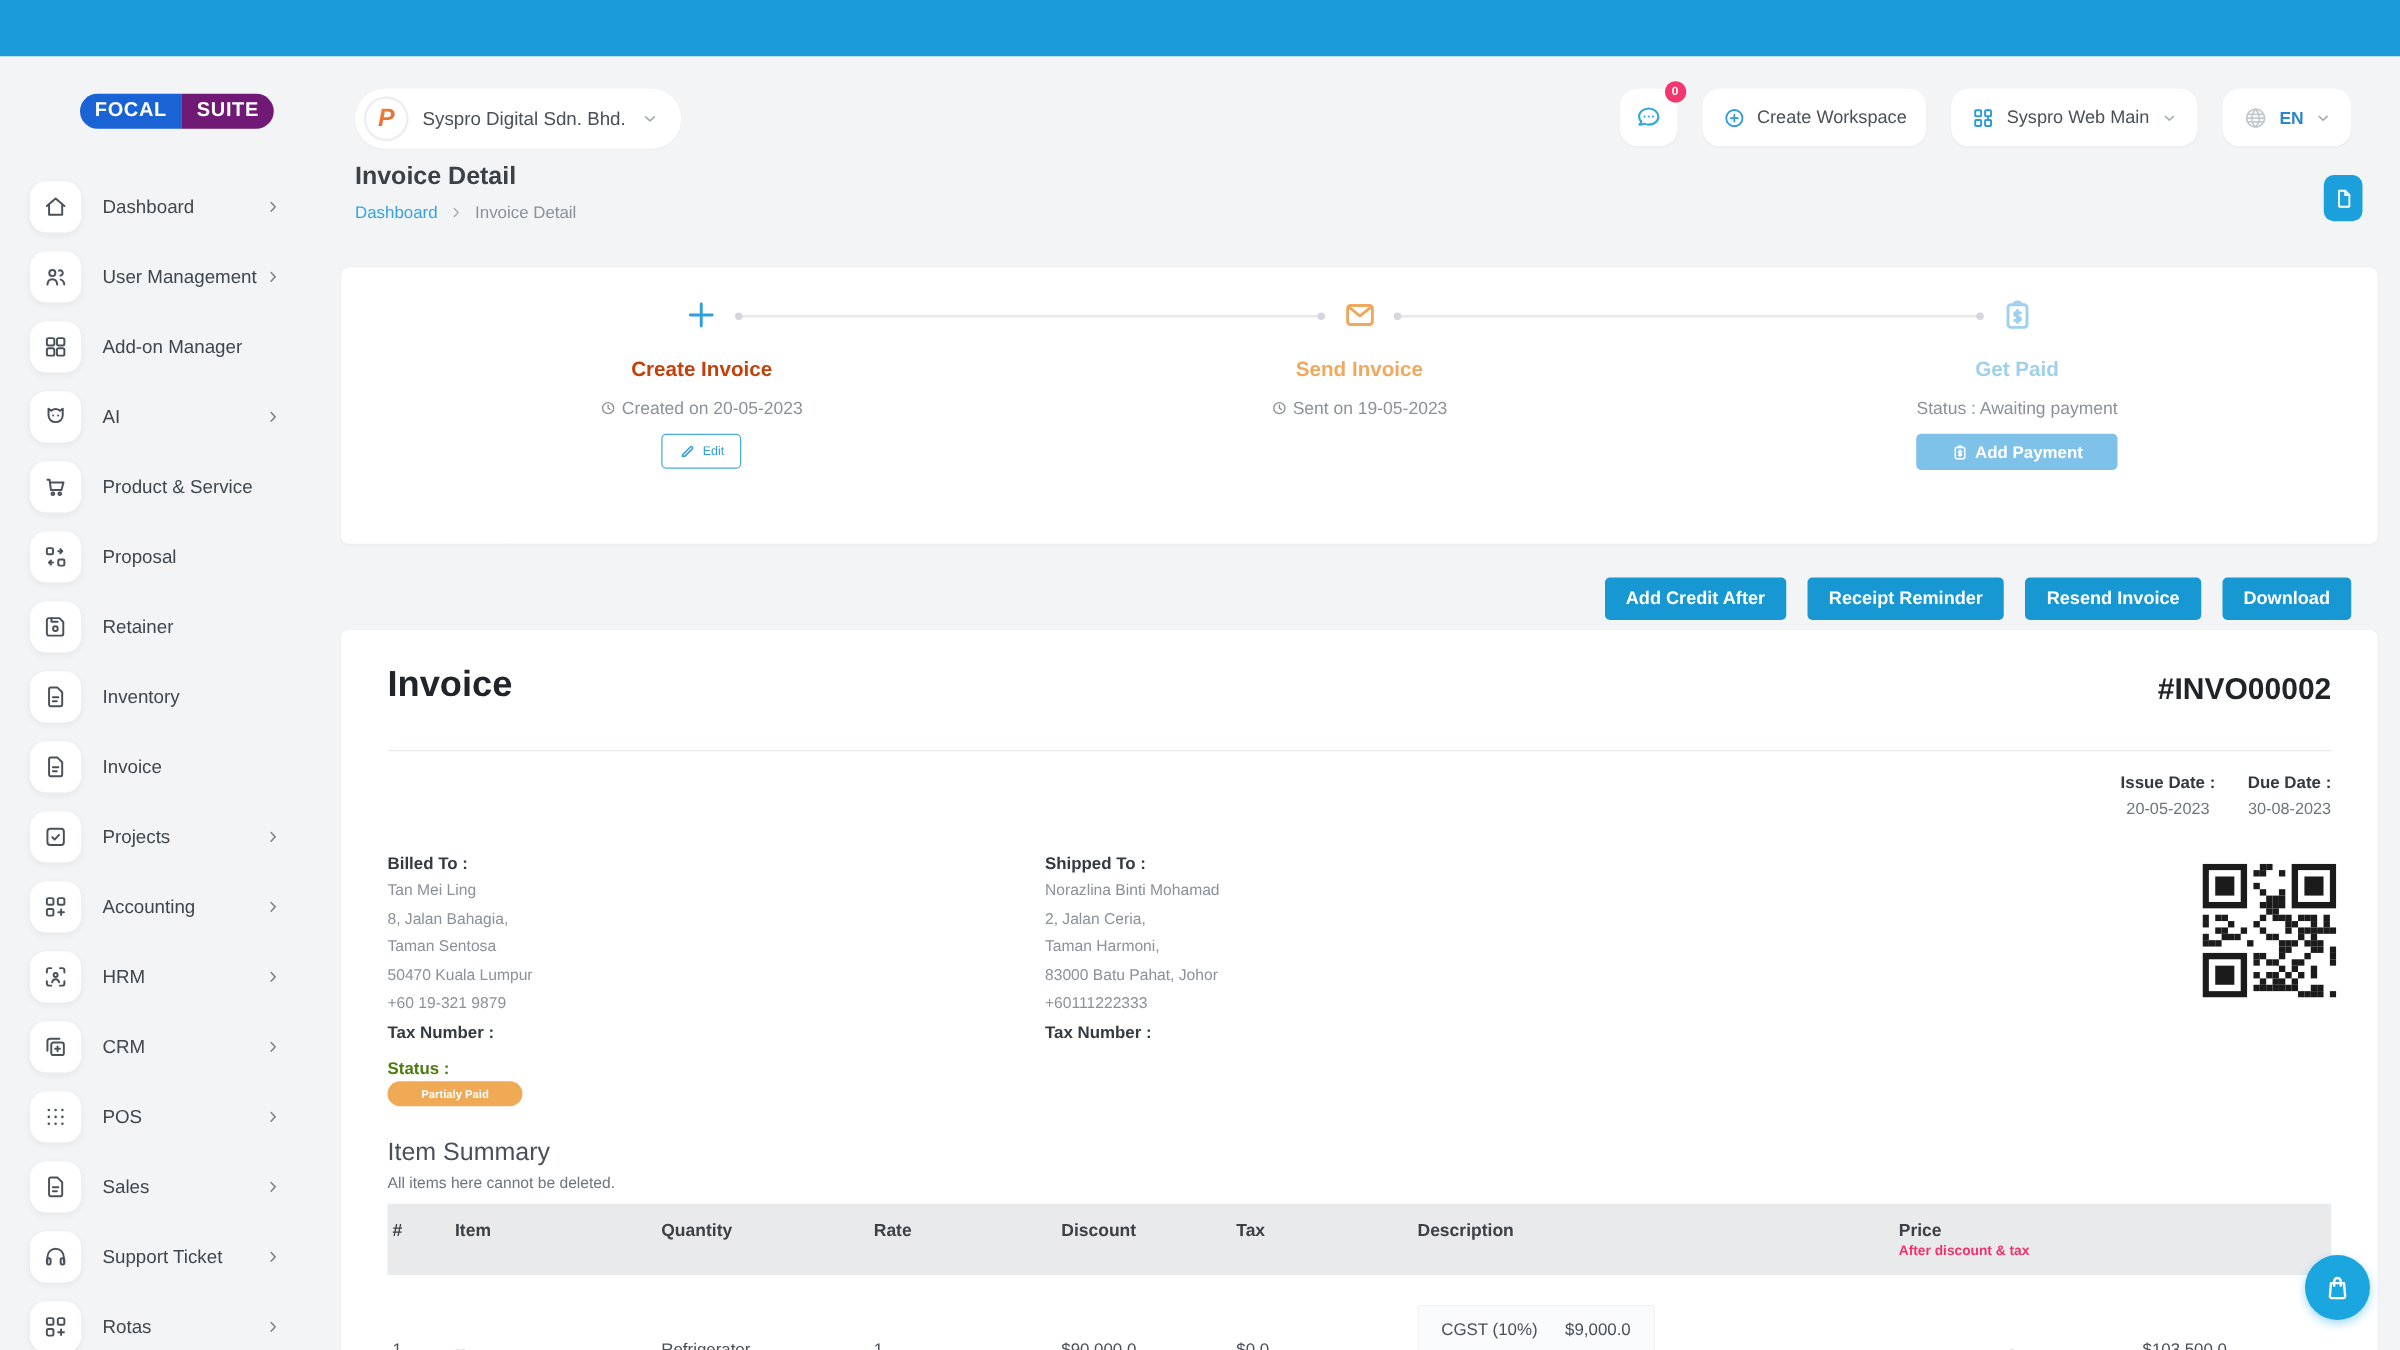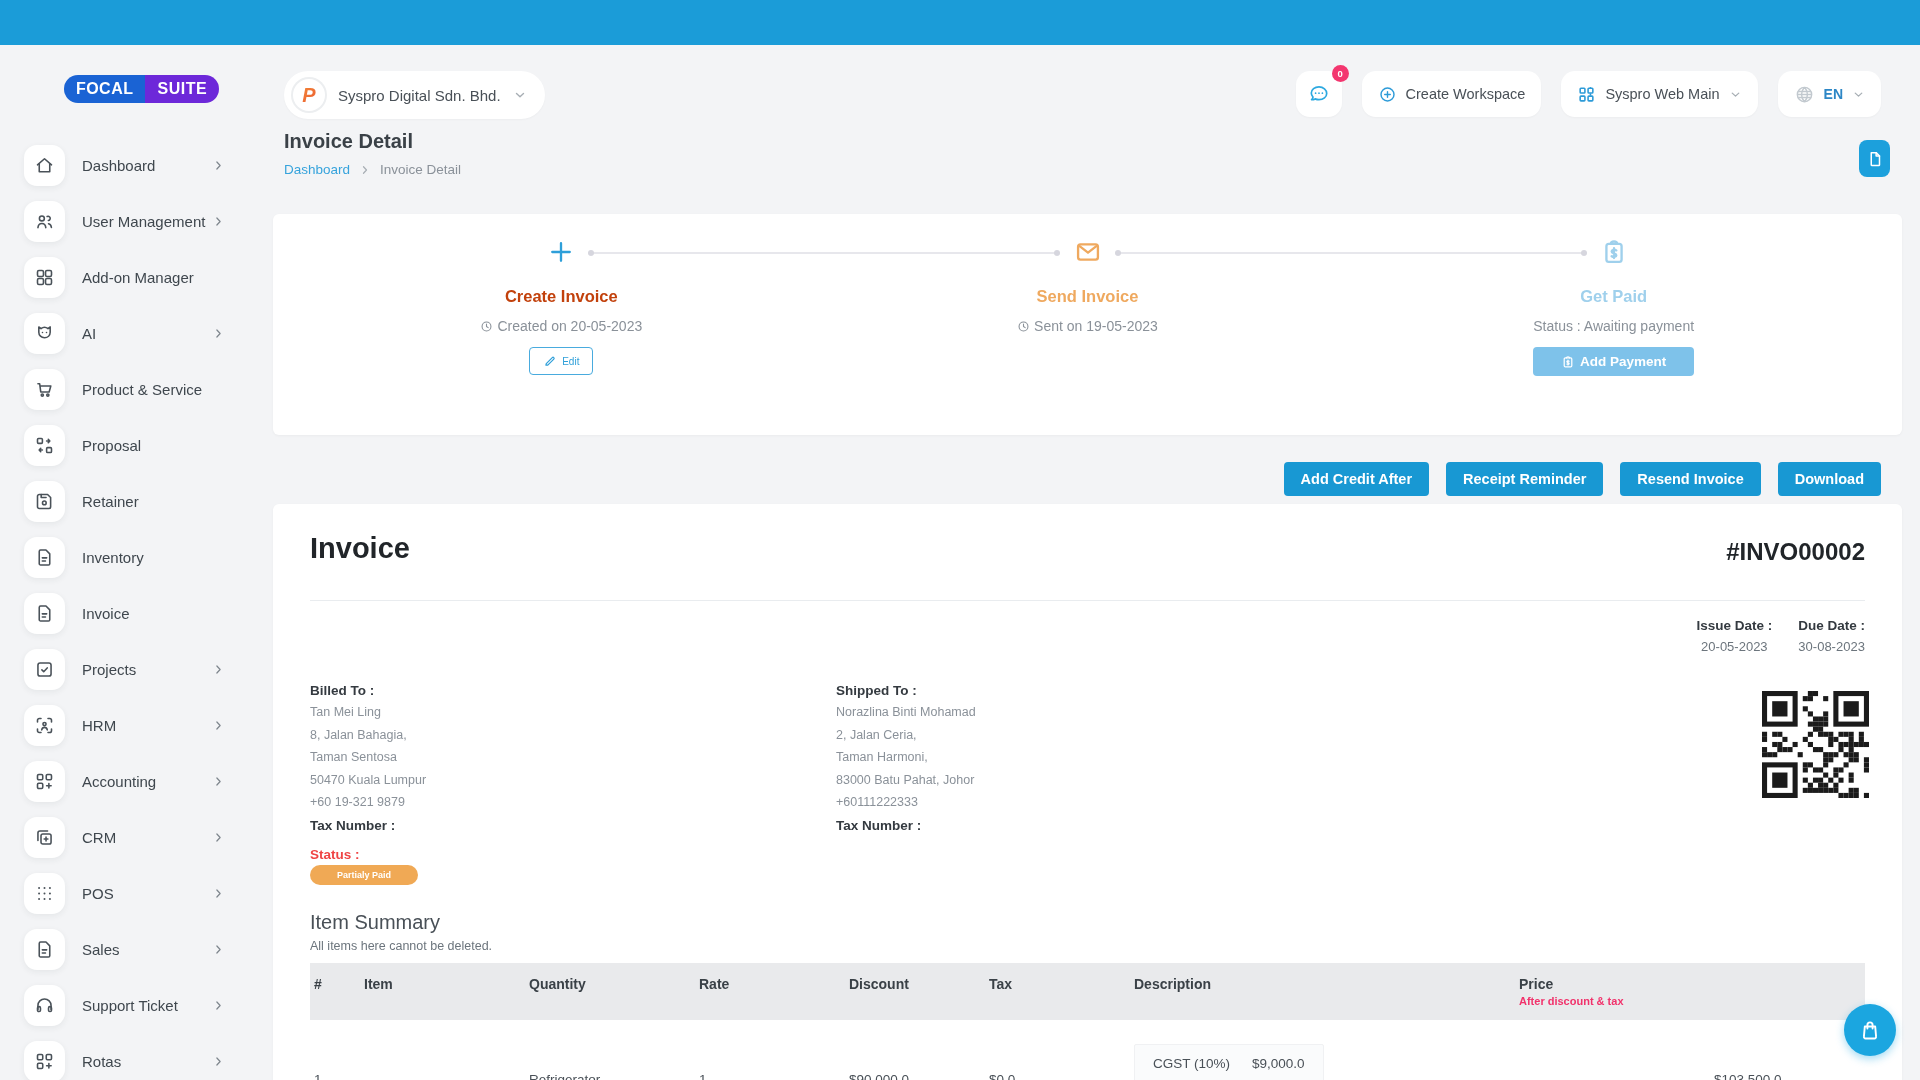--- a/index.html
+++ b/index.html
@@ -6,21 +6,21 @@
   html,body { width:1920px; height:1080px; overflow:hidden; }
   body { font-family:"Liberation Sans","DejaVu Sans",sans-serif; background:#f3f4f6; color:#343a40; position:relative; }
 
   .topbar { position:absolute; left:0; top:0; width:1920px; height:45px; background:#1b9cd8; }
 
   
   .sidebar { position:absolute; left:0; top:45px; width:283px; bottom:0; }
   .logo { display:flex; justify-content:center; margin-top:30px; }
   .logo span { font-weight:800; font-size:16px; letter-spacing:.5px; color:#fff; padding:5px 12px; }
   .logo-focal { background:#1a63d4; border-radius:16px 0 0 16px; }
-  .logo-suite { background:#6d28d9; border-radius:0 16px 16px 0; }
+  .logo-suite { background:#701a75; border-radius:0 16px 16px 0; }
   #side-menu { margin-top:40px; }
   .side-item { position:relative; display:flex; align-items:center; height:45px; margin:0 0 11px 24px; cursor:pointer; }
   .icon-card { width:41px; height:41px; background:#fff; border-radius:13px; display:flex; align-items:center; justify-content:center; color:#4a5259; box-shadow:0 2px 6px rgba(40,50,60,.07); flex:none; }
   .side-label { margin-left:17px; font-size:15px; color:#3f474e; }
   .side-chev { position:absolute; right:58px; color:#7d858c; display:flex; }
 
   
   .main { position:absolute; left:283px; top:45px; right:0; bottom:0; }
   .company-pill { position:absolute; left:1px; top:26px; height:48px; background:#fff; border-radius:26px; display:flex; align-items:center; padding:0 18px 0 8px; gap:12px; cursor:pointer; box-shadow:0 1px 2px rgba(0,0,0,.03); }
   .company-logo { width:34px; height:34px; border-radius:50%; background:#fff; box-shadow:0 0 0 1px #eceef0; display:flex; align-items:center; justify-content:center; font-weight:800; font-size:20px; font-style:italic; background-image:linear-gradient(135deg,#f6a13c,#e8402c); -webkit-background-clip:text; background-clip:text; color:transparent; }
@@ -67,21 +67,21 @@
   .inv-divider { position:absolute; left:37px; right:37px; top:96px; height:1px; background:#e9ecef; }
   .inv-dates { position:absolute; right:37px; top:114px; display:flex; gap:26px; text-align:center; }
   .date-label { font-size:13.5px; font-weight:700; color:#343a40; }
   .date-value { margin-top:6px; font-size:13px; color:#6c757d; }
   .addr-block { position:absolute; top:179px; width:330px; }
   .addr-billed { left:37px; } .addr-shipped { left:563px; }
   .addr-label { font-size:13.5px; font-weight:700; color:#343a40; margin-bottom:7px; }
   .addr-line { font-size:12.5px; color:#8a9199; margin-bottom:8.5px; }
   .addr-tax { font-size:13.5px; font-weight:700; color:#343a40; margin-top:3px; }
   .qr { position:absolute; right:33px; top:187px; width:107px; height:107px; background:#fff; }
-  .status-label { position:absolute; left:37px; top:343px; font-size:13.5px; font-weight:700; color:#ef4444; }
+  .status-label { position:absolute; left:37px; top:343px; font-size:13.5px; font-weight:700; color:#4d7c0f; }
   .status-badge { position:absolute; left:37px; top:361px; background:#f0a955; color:#fff; font-size:9px; font-weight:600; padding:5px 27px; border-radius:10px; }
   .summary-title { position:absolute; left:37px; top:407px; font-size:20px; color:#495057; }
   .summary-note { position:absolute; left:37px; top:435px; font-size:12.5px; color:#6c757d; }
   .item-table { position:absolute; left:37px; right:37px; top:459px; }
   .tgrid { display:grid; grid-template-columns:50px 165px 170px 150px 140px 145px 385px 195px 1fr; }
   .thead { background:#e9eaec; }
   .th { font-size:14px; font-weight:700; color:#3a4147; padding:13px 10px 13px 4px; }
   .th .price-note { font-size:11px; font-weight:700; color:#f1326b; margin-top:3px; }
   .td { font-size:13.5px; color:#495057; padding:52px 10px 20px 4px; }
   .td-tax { padding-top:24px; }
@@ -214,42 +214,42 @@
         <span class="side-label">Projects</span>
         <span class="side-chev">
           <svg width="13" height="13" viewBox="0 0 24 24" fill="none" stroke="currentColor" stroke-width="2.2" stroke-linecap="round" stroke-linejoin="round">
             <path d="m9 5.5 6 6.5-6 6.5"></path>
           </svg>
         </span>
       </div>
       <div class="side-item">
         <span class="icon-card">
           <svg width="21" height="21" viewBox="0 0 24 24" fill="none" stroke="currentColor" stroke-width="1.8" stroke-linecap="round" stroke-linejoin="round">
-            <path d="M4 8V6a2 2 0 0 1 2-2h2M16 4h2a2 2 0 0 1 2 2v2M20 16v2a2 2 0 0 1-2 2h-2M8 20H6a2 2 0 0 1-2-2v-2"></path>
-            <circle cx="12" cy="10.3" r="1.8"></circle>
-            <path d="M8.8 17c.4-1.9 1.7-2.9 3.2-2.9s2.8 1 3.2 2.9"></path>
-          </svg>
-        </span>
-        <span class="side-label">HRM</span>
-        <span class="side-chev">
-          <svg width="13" height="13" viewBox="0 0 24 24" fill="none" stroke="currentColor" stroke-width="2.2" stroke-linecap="round" stroke-linejoin="round">
-            <path d="m9 5.5 6 6.5-6 6.5"></path>
-          </svg>
-        </span>
-      </div>
-      <div class="side-item">
-        <span class="icon-card">
-          <svg width="21" height="21" viewBox="0 0 24 24" fill="none" stroke="currentColor" stroke-width="1.8" stroke-linecap="round" stroke-linejoin="round">
             <rect x="4" y="4" width="6" height="6" rx="1.4"></rect>
             <rect x="14" y="4" width="6" height="6" rx="1.4"></rect>
             <rect x="4" y="14" width="6" height="6" rx="1.4"></rect>
             <path d="M17 14.3v5.2M14.4 16.9h5.2"></path>
           </svg>
         </span>
         <span class="side-label">Accounting</span>
+        <span class="side-chev">
+          <svg width="13" height="13" viewBox="0 0 24 24" fill="none" stroke="currentColor" stroke-width="2.2" stroke-linecap="round" stroke-linejoin="round">
+            <path d="m9 5.5 6 6.5-6 6.5"></path>
+          </svg>
+        </span>
+      </div>
+      <div class="side-item">
+        <span class="icon-card">
+          <svg width="21" height="21" viewBox="0 0 24 24" fill="none" stroke="currentColor" stroke-width="1.8" stroke-linecap="round" stroke-linejoin="round">
+            <path d="M4 8V6a2 2 0 0 1 2-2h2M16 4h2a2 2 0 0 1 2 2v2M20 16v2a2 2 0 0 1-2 2h-2M8 20H6a2 2 0 0 1-2-2v-2"></path>
+            <circle cx="12" cy="10.3" r="1.8"></circle>
+            <path d="M8.8 17c.4-1.9 1.7-2.9 3.2-2.9s2.8 1 3.2 2.9"></path>
+          </svg>
+        </span>
+        <span class="side-label">HRM</span>
         <span class="side-chev">
           <svg width="13" height="13" viewBox="0 0 24 24" fill="none" stroke="currentColor" stroke-width="2.2" stroke-linecap="round" stroke-linejoin="round">
             <path d="m9 5.5 6 6.5-6 6.5"></path>
           </svg>
         </span>
       </div>
       <div class="side-item">
         <span class="icon-card">
           <svg width="21" height="21" viewBox="0 0 24 24" fill="none" stroke="currentColor" stroke-width="1.8" stroke-linecap="round" stroke-linejoin="round">
             <path d="M15.5 4.5H6.8A2.3 2.3 0 0 0 4.5 6.8v8.7"></path>

